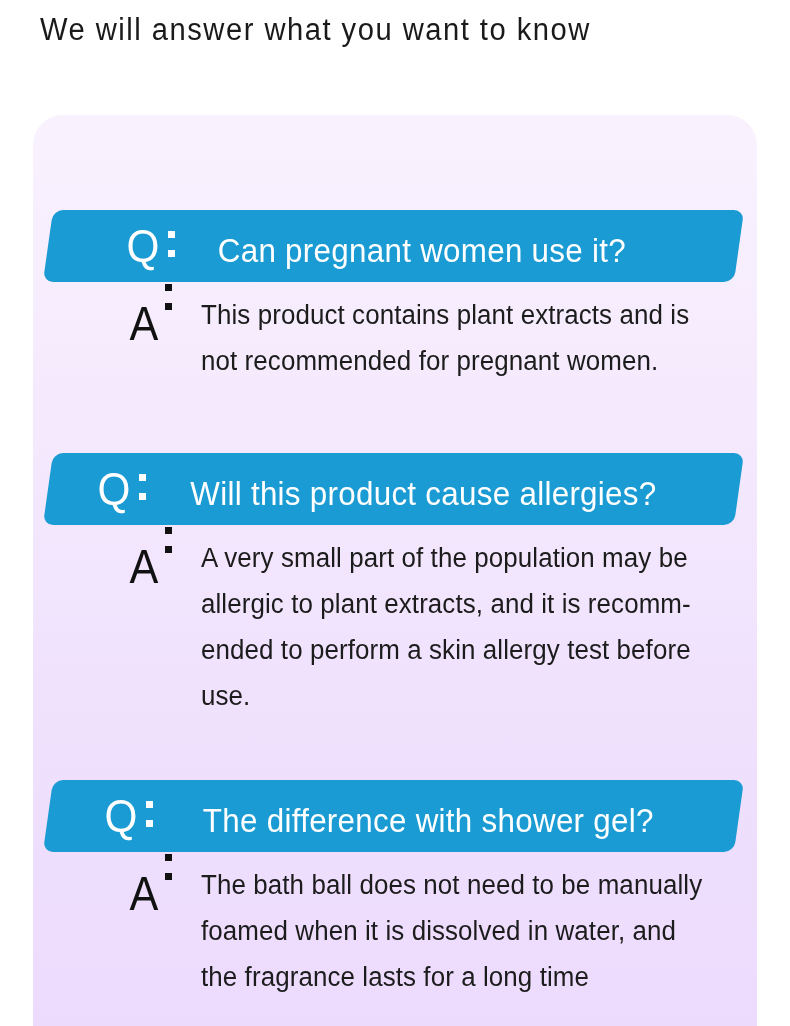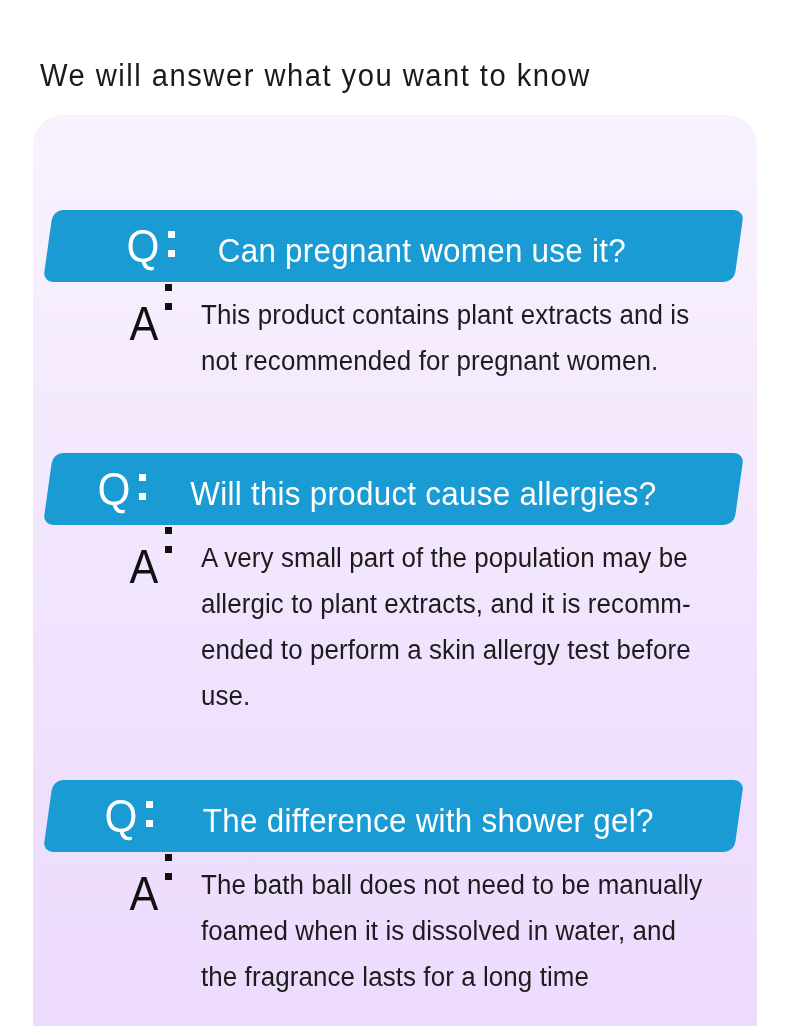--- a/index.html
+++ b/index.html
@@ -16,21 +16,20 @@
   }
 
   
   .page-header {
     position: absolute;
     left: 0;
     top: 0;
     width: 790px;
     height: 115px;
     background: #ffffff;
-    margin-top: 46px;
   }
   .page-title {
     position: absolute;
     left: 40px;
     top: 12px;
     font-family: "Liberation Sans Narrow", "Liberation Sans", sans-serif;
     font-size: 31px;
     font-weight: 400;
     color: #1a1a1a;
     letter-spacing: 1.6px;

